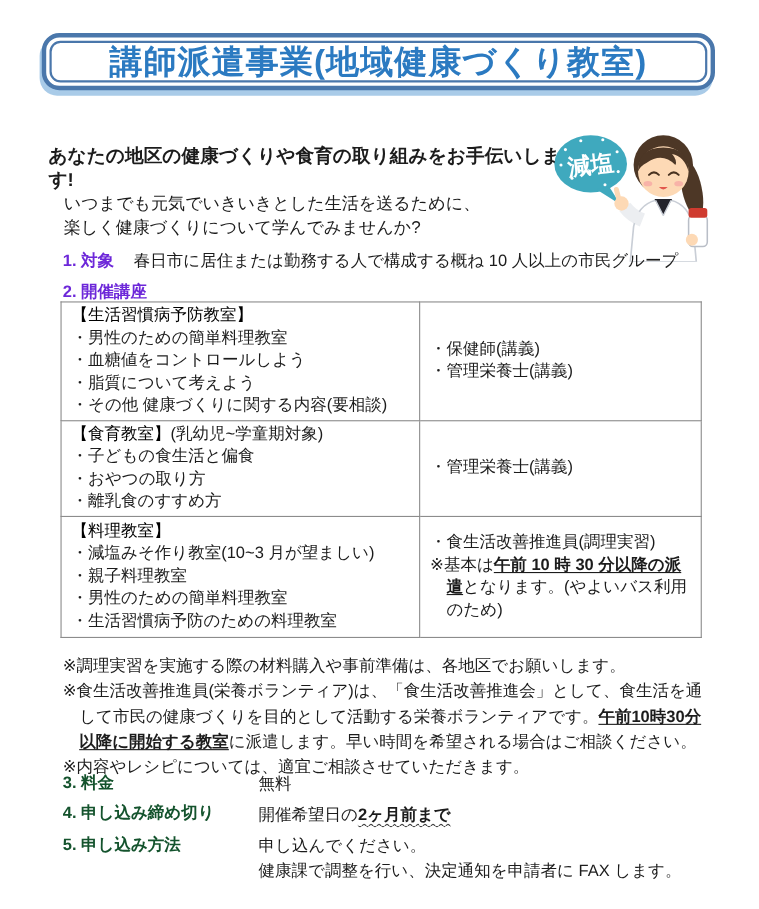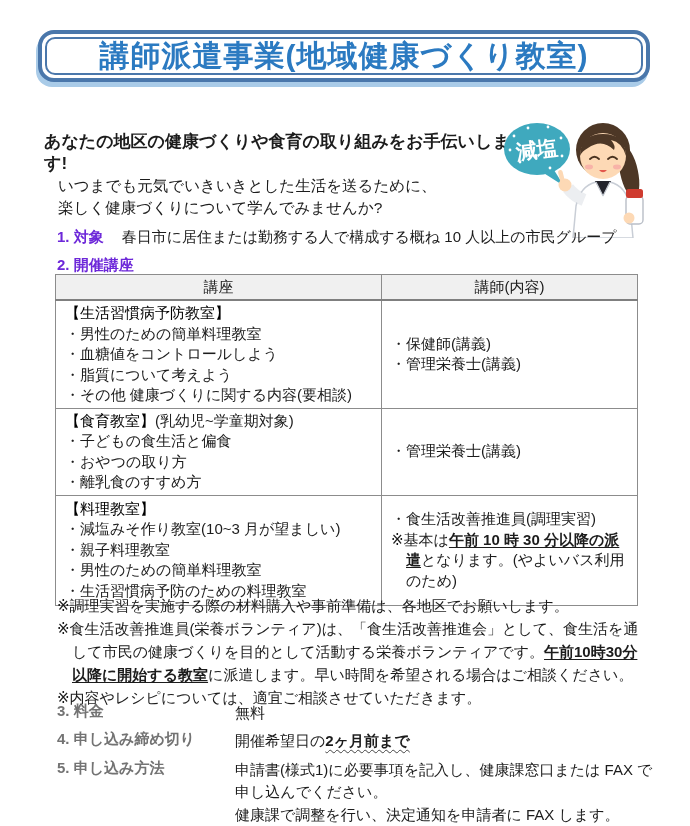--- a/index.html
+++ b/index.html
@@ -57,21 +57,21 @@
   .red { color:#000000; }
   .cell-note { padding-left:1em; text-indent:-1em; }
   .em-underline { font-weight:bold; text-decoration:underline; text-underline-offset:2px; }
 
   
   .notes { position:absolute; left:57px; top:594px; width:592px; line-height:23px; }
   .hang { padding-left:1em; text-indent:-1em; }
 
   
   .brow { position:absolute; left:57px; display:flex; }
-  .brow .blabel { width:178px; flex:none; color:#737373; font-weight:bold; }
+  .brow .blabel { width:178px; flex:none; color:#14532d; font-weight:bold; }
   .brow .bvalue { flex:1; line-height:22.4px; }
   .row-fee { top:702px; }
   .row-deadline { top:730px; }
   .row-apply { top:759px; }
   .wavy {
     font-weight:bold;
     text-decoration:underline wavy #444; text-decoration-thickness:1px;
     text-underline-offset:3px;
   }
 </style>
@@ -145,24 +145,20 @@
   <div class="sec2">
     <span class="sec-label">2. 開催講座</span>
   </div>
 
   <table class="course">
     <colgroup>
         <col class="c1">
         <col class="c2">
       </colgroup>
     <tbody>
-        <tr>
-      <th>講座</th>
-      <th>講師(内容)</th>
-    </tr>
     <tr style="height:103px;">
       <td class="top">
         <div><span class="red">【生活習慣病予防教室】</span><span></span></div>
         <div>・男性のための簡単料理教室</div>
         <div>・血糖値をコントロールしよう</div>
         <div>・脂質について考えよう</div>
         <div>・その他 健康づくりに関する内容(要相談)</div>
       </td>
       <td>
         <div>・保健師(講義)</div>
@@ -214,19 +210,18 @@
   <div class="brow row-deadline">
     <div class="blabel">4. 申し込み締め切り</div>
     <div class="bvalue">
       <span>開催希望日の</span><span class="wavy">2ヶ月前まで</span>
     </div>
   </div>
 
   <div class="brow row-apply">
     <div class="blabel">5. 申し込み方法</div>
     <div class="bvalue">
-      <div>申請書(様式1)に必要事項を記入し、健康課窓口または FAX で</div>
       <div>申し込んでください。</div>
       <div>健康課で調整を行い、決定通知を申請者に FAX します。</div>
     </div>
   </div>
 
 </div>
 
 </body></html>

